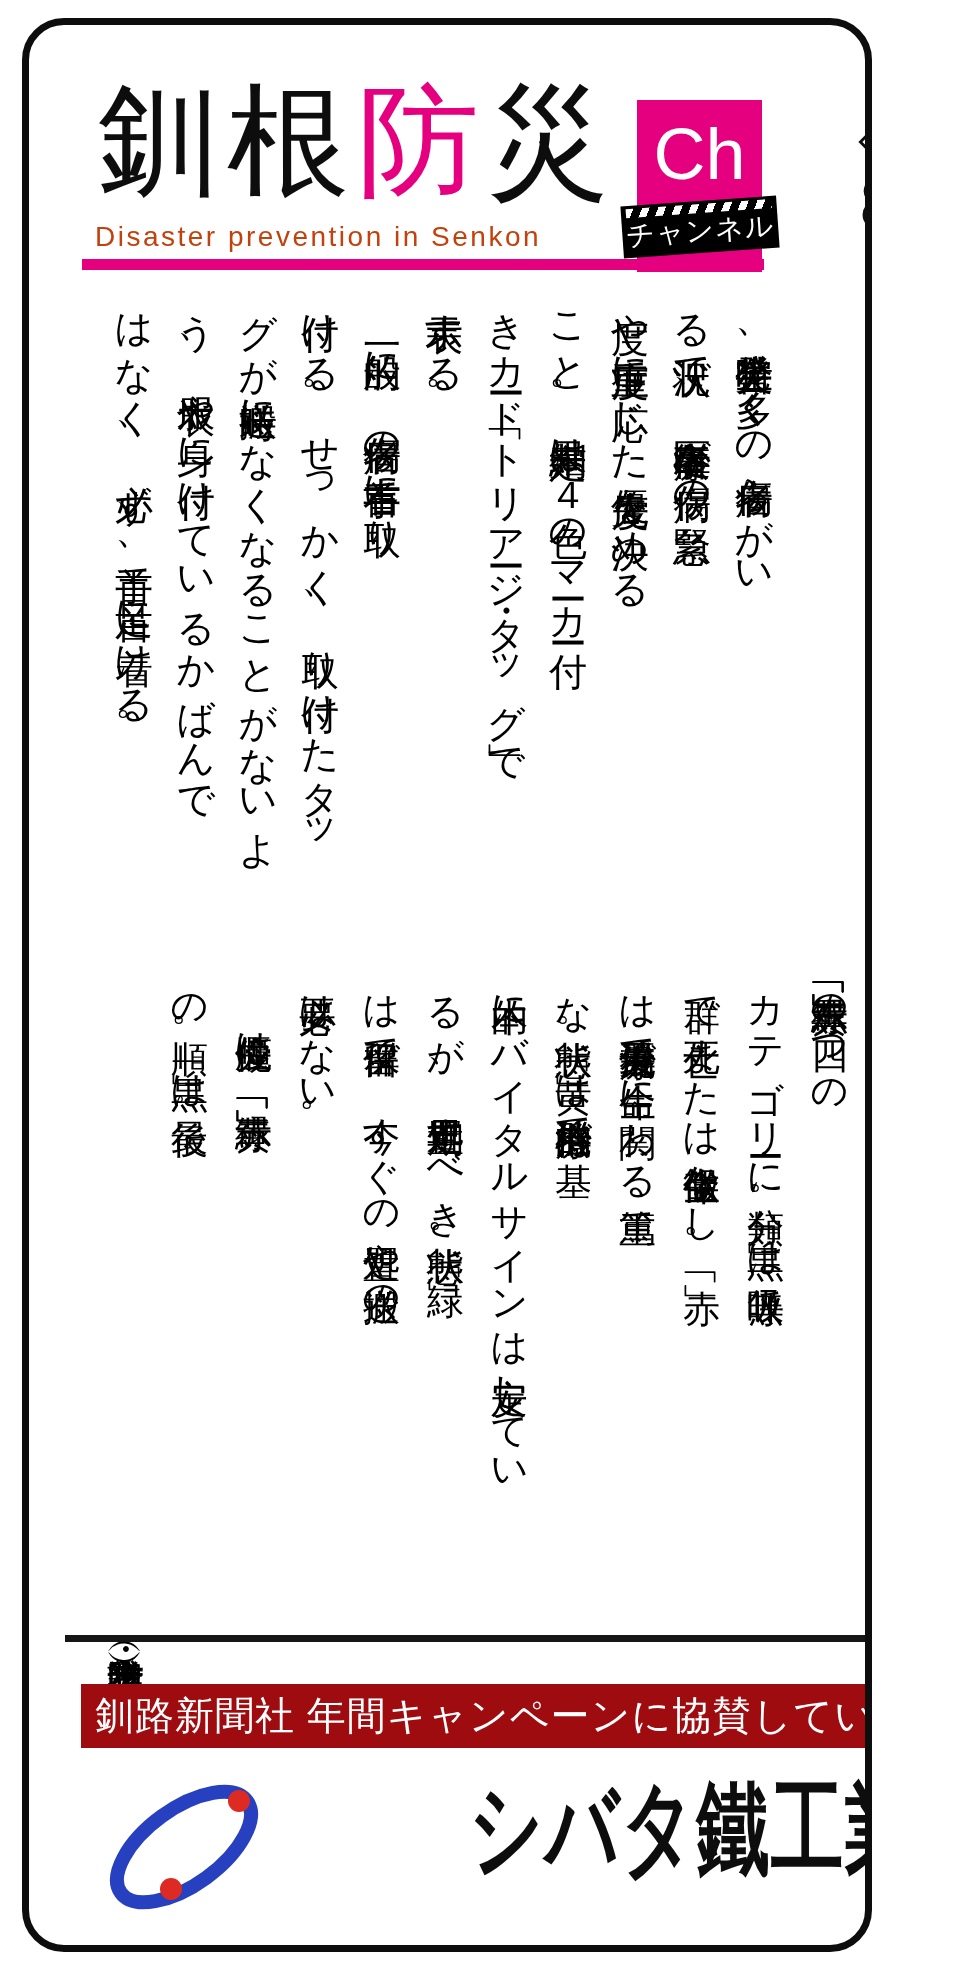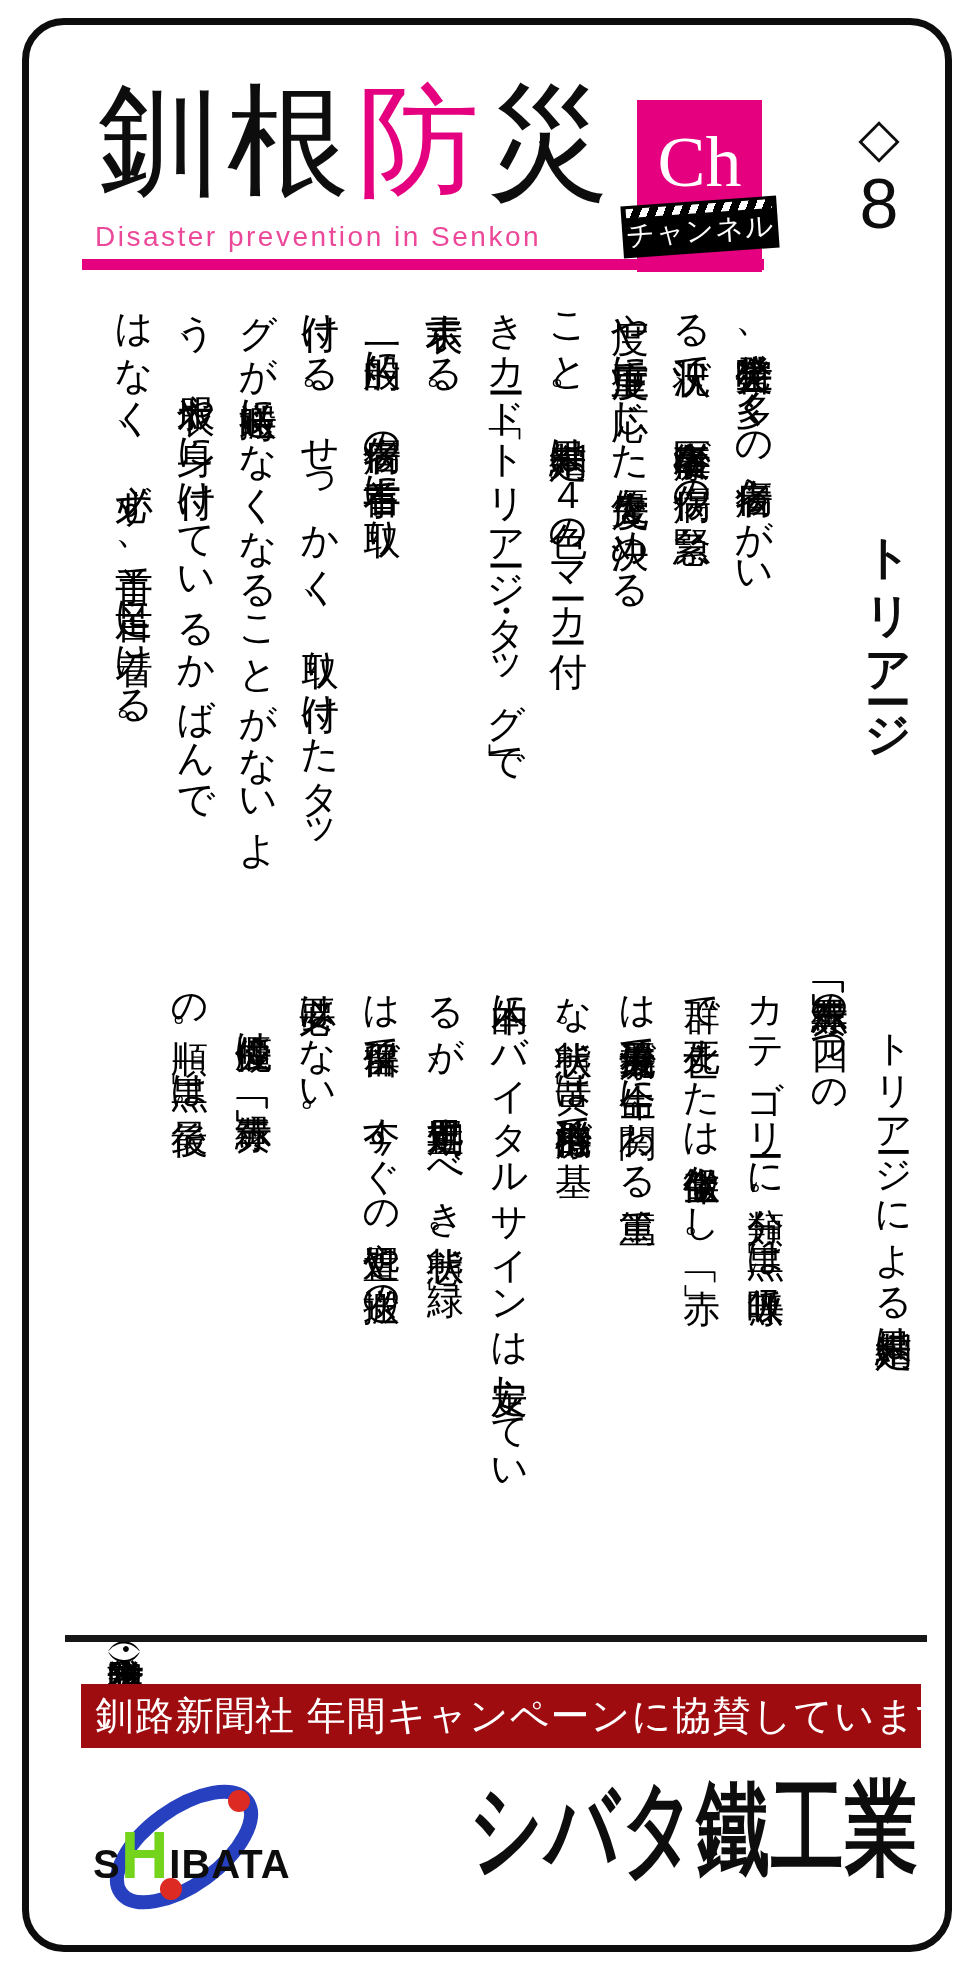--- a/index.html
+++ b/index.html
@@ -1,33 +1,33 @@
 <!DOCTYPE html>
 <html><head>
 <meta charset="utf-8">
 <style>
   html,body{margin:0;padding:0;background:#fff;}
   body{width:980px;height:1984px;position:relative;font-family:"Liberation Sans","DejaVu Sans",sans-serif;color:#0d0d0d;}
-  .card{position:absolute;left:22px;top:18px;width:930px;height:1934px;box-sizing:border-box;
+  .card{position:absolute;left:22px;top:18px;width:850px;height:1934px;box-sizing:border-box;
         border:7px solid #0d0d0d;border-radius:42px;background:#fff;overflow:hidden;}
 
   
   .logo-row{position:absolute;left:68px;top:44px;font-family:"Liberation Serif","DejaVu Serif",serif;
             font-size:122px;line-height:1.2;letter-spacing:8px;white-space:nowrap;}
   .logo-pink{color:#e4007f;}
   .ch-box{position:absolute;left:608px;top:75px;width:125px;height:172px;background:#e4007f;}
-  .ch-text{display:block;text-align:center;color:#fff;font-size:72px;line-height:1;margin-top:26px;
-           font-family:Liberation Serif, serif;}
+  .ch-text{display:block;text-align:center;color:#fff;font-size:72px;line-height:1;margin-top:18px;
+           font-family:Liberation Sans, sans-serif;}
   .channel-box{position:absolute;left:593px;top:176px;width:156px;height:52px;background:#000;
                transform:rotate(-4deg);}
   .clapper-dashes{position:absolute;left:5px;right:5px;top:3px;height:9px;
                   background:repeating-linear-gradient(115deg,#fff 0 7px,#000 7px 15px);}
   .channel-label{position:absolute;left:0;right:0;top:16px;text-align:center;color:#fff;
                  font-size:28px;line-height:1;letter-spacing:1px;}
-  .subtitle{position:absolute;left:66px;top:196px;font-size:28px;letter-spacing:2.5px;color:#ec4899;}
+  .subtitle{position:absolute;left:66px;top:196px;font-size:28px;letter-spacing:2.5px;color:#c2410c;}
   .brand-underline{position:absolute;left:53px;top:234px;width:682px;height:11px;background:#e4007f;}
   .corner{position:absolute;left:810px;top:86px;width:80px;text-align:center;}
   .corner-diamond{font-size:54px;line-height:1;display:block;font-family:"DejaVu Sans",sans-serif;}
   .corner-episode{font-size:70px;line-height:1;display:block;margin-top:4px;}
 
   
   .vtitle{position:absolute;left:818px;top:262px;height:672px;width:72px;
           writing-mode:vertical-rl;text-align:center;font-size:46px;font-weight:bold;
           letter-spacing:5px;font-family:"Liberation Serif","DejaVu Serif",serif;}
   .vtext{writing-mode:vertical-rl;font-family:"Liberation Serif","DejaVu Serif",serif;color:#000;}
@@ -117,20 +117,17 @@
     <span class="banner-text">釧路新聞社 年間キャンペーンに協賛しています。</span>
   </div>
 
   <div class="footer-logos">
     <div class="shibata-mark">
       <svg class="shibata-svg" width="280" height="160" viewBox="0 0 280 160">
         <ellipse cx="105" cy="74" rx="78" ry="38" fill="none" stroke="#2640c0" stroke-width="14" transform="rotate(-36 105 74)"></ellipse>
         <circle cx="160" cy="28" r="11" fill="#dd2a22"></circle>
         <circle cx="92" cy="116" r="11" fill="#dd2a22"></circle>
       </svg>
-      <div class="shibata-text">
-        <span>S</span><span class="shibata-h">H</span><span>IBATA</span>
-      </div>
     </div>
     <div class="company-name">シバタ鐵工業</div>
   </div>
 
 </div>
 
 </body></html>

